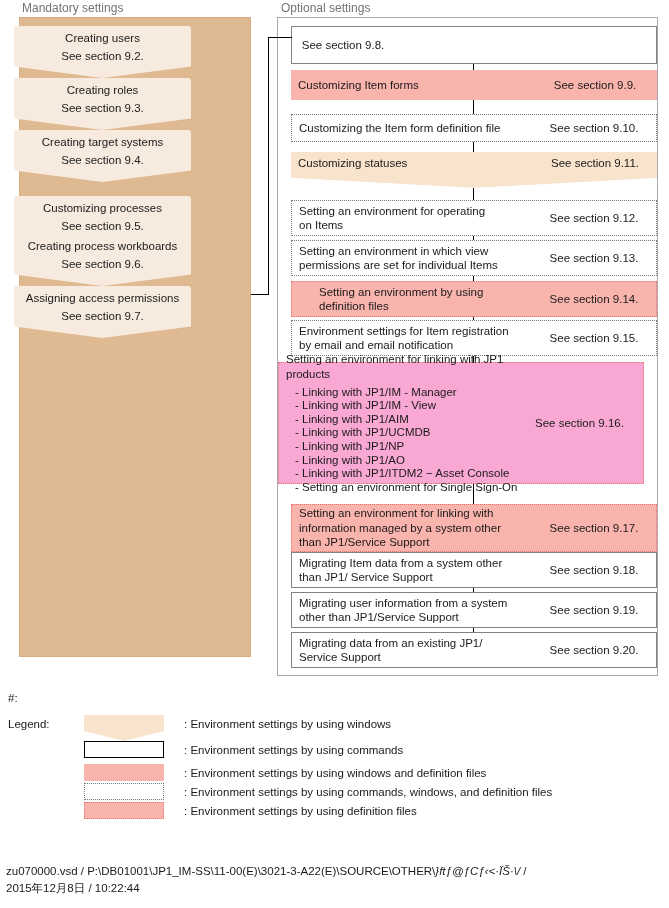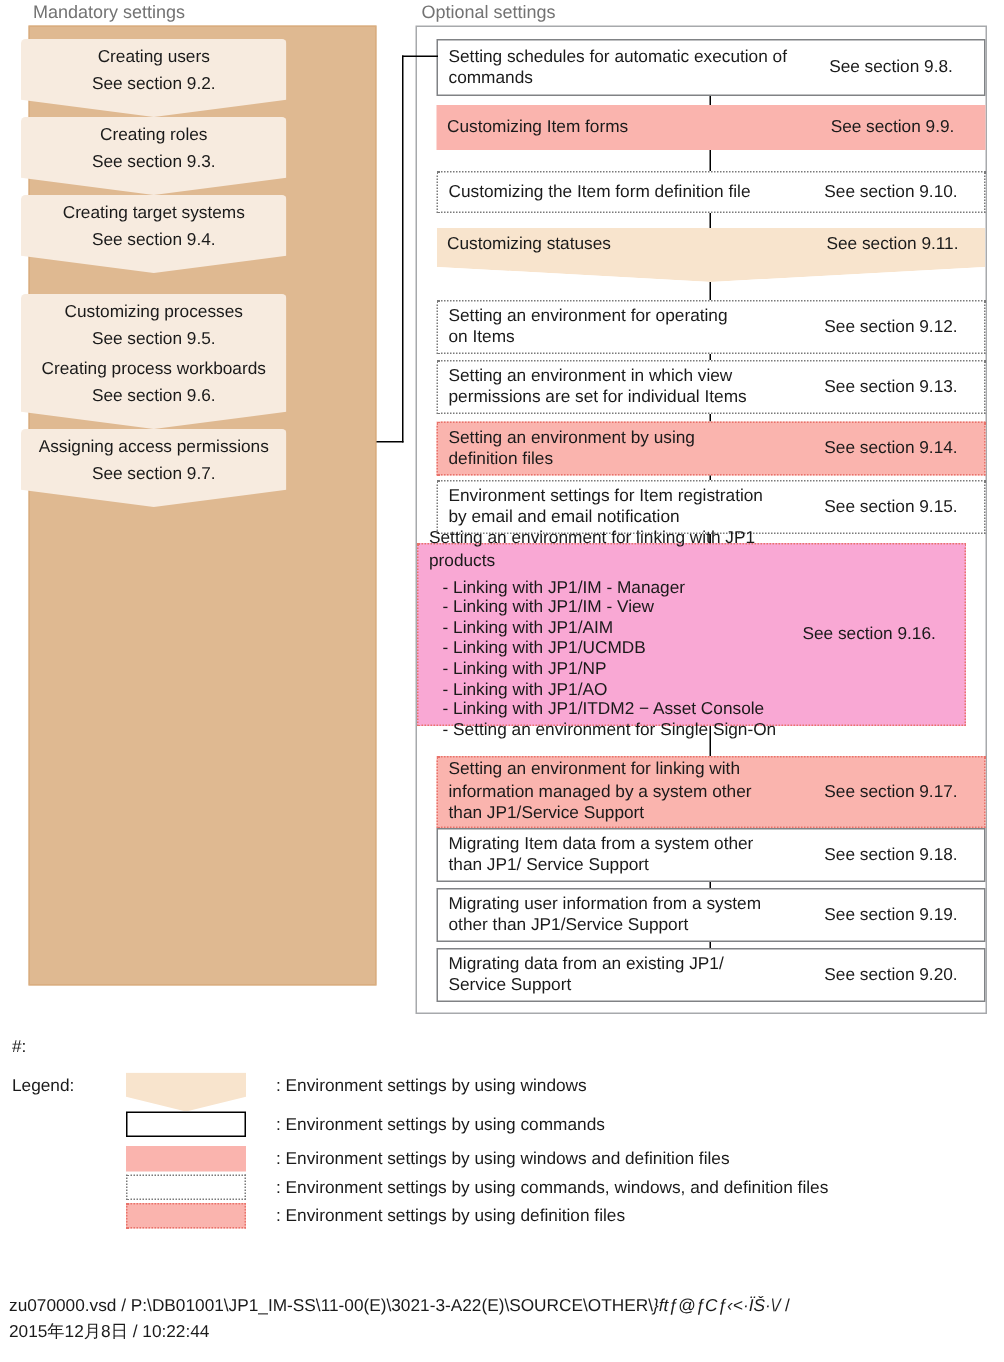--- a/index.html
+++ b/index.html
@@ -156,22 +156,20 @@
         <div class="chev">
           <div class="l1">Assigning access permissions</div>
           <div class="l2">See section  9.7.</div>
         </div>
       </div>
     </div>
 
   <div id="optional-panel"></div>
   <div id="optional-steps">
       <div class="obox t-cmd" style="top: 26px; height: 38px;">
-        <div class="otitle" style="position: relative;">Setting schedules for automatic execution of
-commands</div>
         <div class="osec" style="position: relative;">See section  9.8.</div>
       </div>
       <div class="vline" style="left: 473px; top: 64px; height: 6px;"></div>
       <div class="obox t-pink" style="top: 70px; height: 30px;">
         <div class="otitle" style="position: relative;">Customizing Item forms</div>
         <div class="osec" style="position: relative;">See section  9.9.</div>
       </div>
       <div class="vline" style="left: 473px; top: 100px; height: 14px;"></div>
       <div class="obox t-dotted" style="top: 114px; height: 28px;">
         <div class="otitle" style="position: relative;">Customizing the Item form definition file</div>
@@ -190,21 +188,21 @@
         <div class="osec" style="position: relative;">See section 9.12.</div>
       </div>
       <div class="vline" style="left: 473px; top: 236px; height: 4px;"></div>
       <div class="obox t-dotted" style="top: 240px; height: 36px;">
         <div class="otitle" style="position: relative;">Setting an environment in which view
 permissions are set for individual Items</div>
         <div class="osec" style="position: relative;">See section 9.13.</div>
       </div>
       <div class="vline" style="left: 473px; top: 276px; height: 5px;"></div>
       <div class="obox t-pinkd" style="top: 281px; height: 36px;">
-        <div class="otitle" style="position: relative;">Setting an environment by using
+        <div class="otitle" style="position: relative; margin-left: 20px;">Setting an environment by using
 definition files</div>
         <div class="osec" style="position: relative;">See section 9.14.</div>
       </div>
       <div class="vline" style="left: 473px; top: 317px; height: 3px;"></div>
       <div class="obox t-dotted" style="top: 320px; height: 36px;">
         <div class="otitle" style="position: relative;">Environment settings for Item registration
 by email and email notification</div>
         <div class="osec" style="position: relative;">See section 9.15.</div>
       </div>
       <div class="vline" style="left: 473px; top: 356px; height: 6px;"></div>

